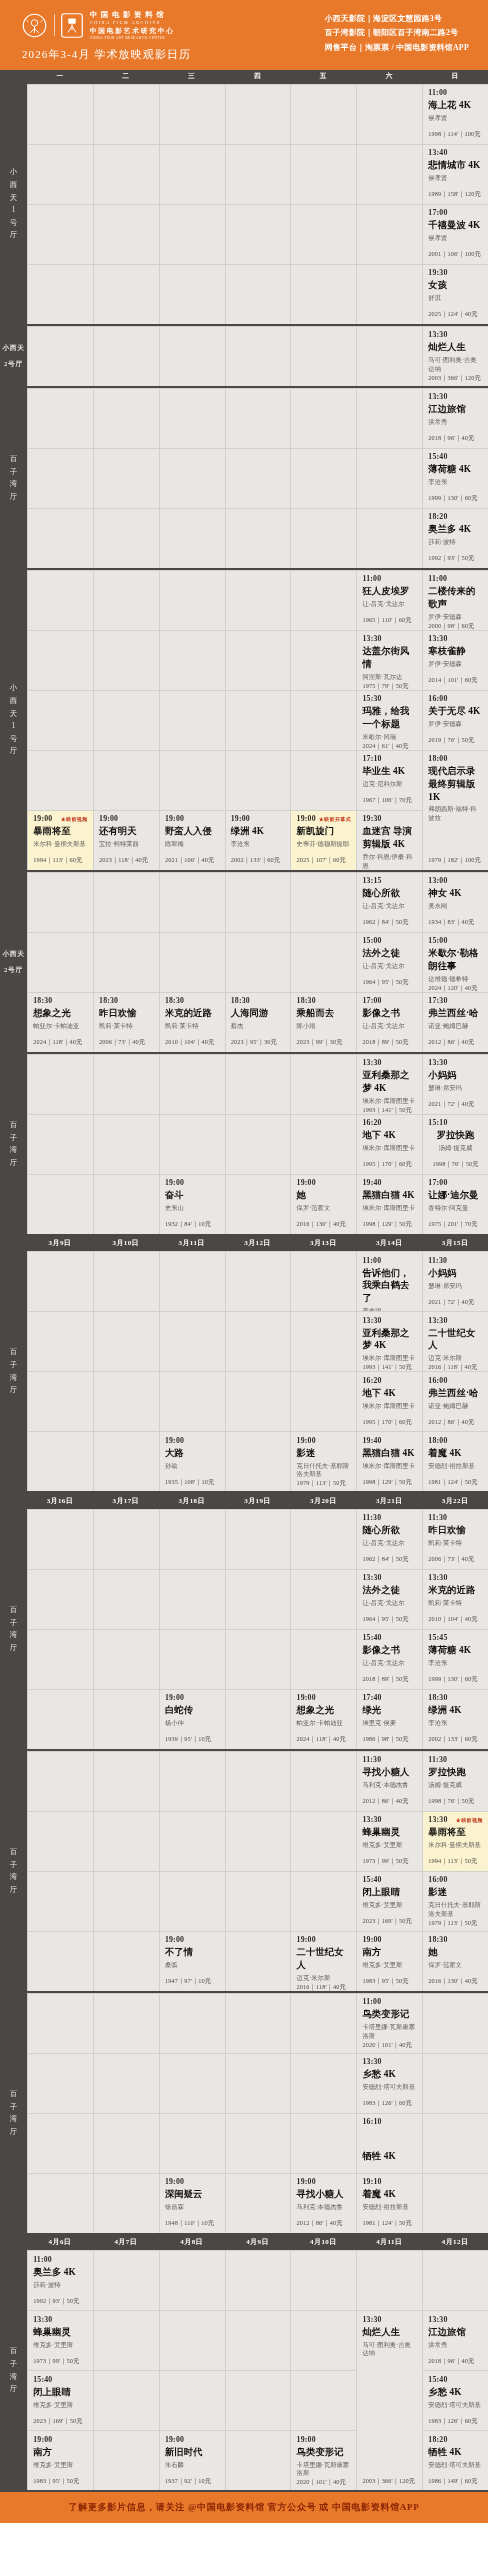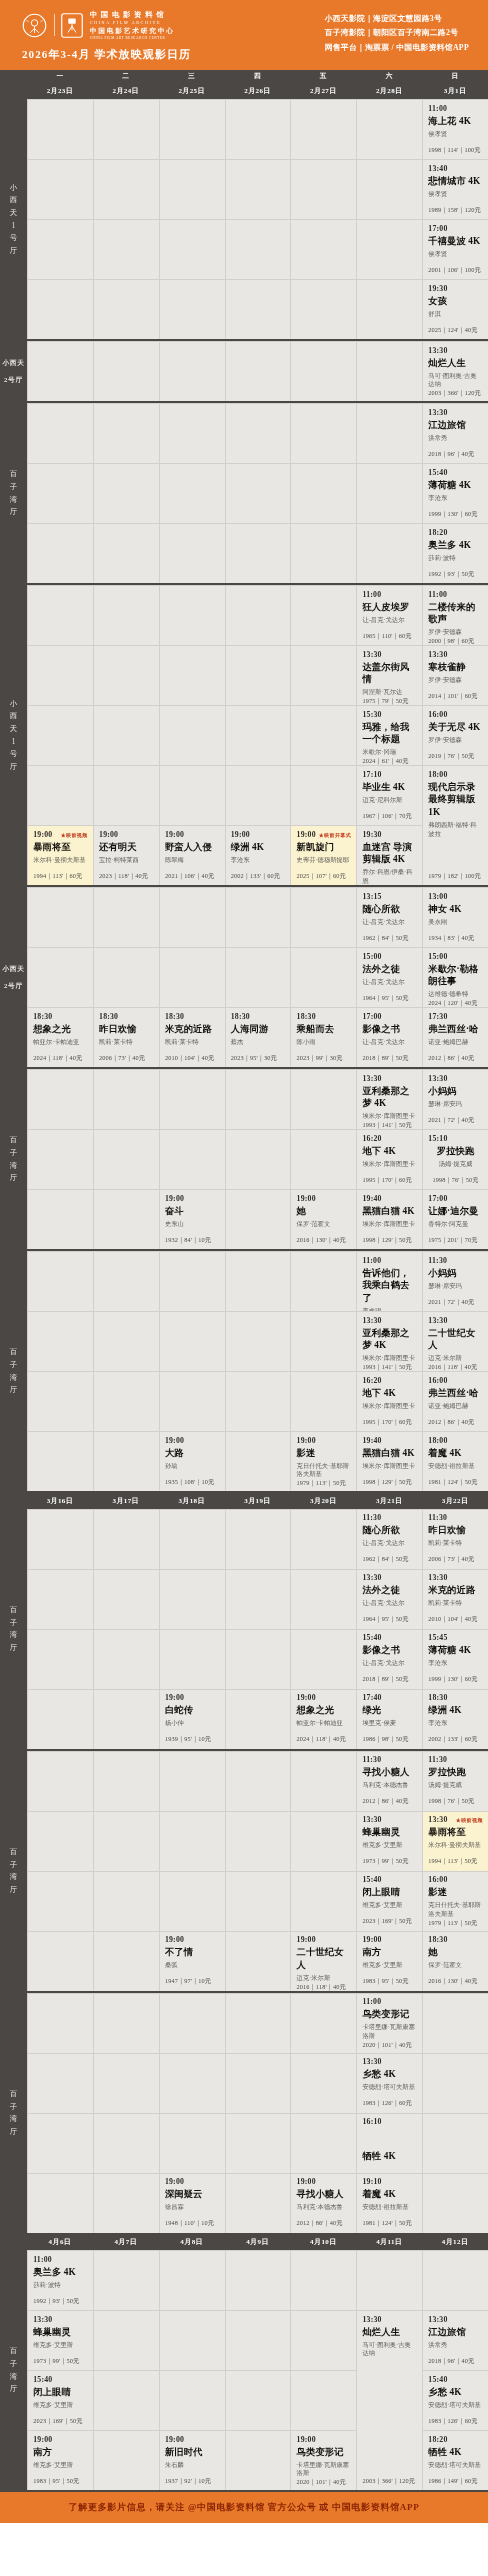--- a/index.html
+++ b/index.html
@@ -12,21 +12,21 @@
 
   
   .top{background:var(--orange);color:#fff;display:flex;justify-content:space-between;padding:9.6px 19px 7.4px 22px}
   .brand{display:flex;align-items:center;gap:6.7px}
   .brand svg{display:block}
   .brand-divider{width:0.7px;height:22px;background:rgba(255,255,255,.65)}
   .org-cn{font-size:7.4px;font-weight:bold;letter-spacing:3.7px;white-space:nowrap}
   .org-en{font-size:4.1px;letter-spacing:1.6px;margin-top:0.7px}
   .org2-cn{font-size:6.7px;font-weight:bold;letter-spacing:1.8px;margin-top:1.5px}
   .org2-en{font-size:3.3px;letter-spacing:0.6px;margin-top:0.7px}
-  .cal-title{font-size:11px;font-weight:bold;letter-spacing:1.1px;margin-top:6.7px}
+  .cal-title{font-size:11px;font-weight:normal;letter-spacing:1.1px;margin-top:6.7px}
   .top-right{font-size:7.8px;font-weight:bold;line-height:1.85;letter-spacing:0.3px;margin-top:2.2px;white-space:nowrap}
 
   
   .bar{display:grid;grid-template-columns:27px repeat(7,1fr);background:var(--dark);color:#fff;height:15.5px}
   .bar.wk{height:14px}
   .bar-cell{display:flex;align-items:center;justify-content:center;font-size:7px;font-weight:bold;letter-spacing:0.4px}
   .bar.wk .bar-cell{font-size:6.7px}
 
   
   .section{display:grid;grid-template-columns:27px repeat(7,1fr);background:var(--bg);border-bottom:2.2px solid var(--dark)}
@@ -88,30 +88,20 @@
       <div class="bar wk">
         <div class="bar-spacer"></div>
         <div class="bar-cell">一</div>
         <div class="bar-cell">二</div>
         <div class="bar-cell">三</div>
         <div class="bar-cell">四</div>
         <div class="bar-cell">五</div>
         <div class="bar-cell">六</div>
         <div class="bar-cell">日</div>
       </div>
-      <div class="bar">
-        <div class="bar-spacer"></div>
-        <div class="bar-cell">2月23日</div>
-        <div class="bar-cell">2月24日</div>
-        <div class="bar-cell">2月25日</div>
-        <div class="bar-cell">2月26日</div>
-        <div class="bar-cell">2月27日</div>
-        <div class="bar-cell">2月28日</div>
-        <div class="bar-cell">3月1日</div>
-      </div>
       <div class="section" style="grid-template-rows: repeat(4, var(--rh));">
         <div class="label" style="grid-row: 1 / span 4;">
           <div class="lab-char">小</div>
           <div class="lab-char">西</div>
           <div class="lab-char">天</div>
           <div class="lab-char">1</div>
           <div class="lab-char">号</div>
           <div class="lab-char">厅</div>
         </div>
         <div class="cell" style="grid-area: 1 / 2;"></div>
@@ -566,20 +556,30 @@
           <div class="finfo">1998｜129'｜50元</div>
         </div>
         <div class="cell filled" style="grid-area: 3 / 8;">
           <div class="trow">
             <div class="time">17:00</div>
           </div>
           <div class="ftitle">让娜·迪尔曼</div>
           <div class="fdir">香特尔·阿克曼</div>
           <div class="finfo">1975｜201'｜70元</div>
         </div>
+      </div>
+      <div class="bar">
+        <div class="bar-spacer"></div>
+        <div class="bar-cell">3月9日</div>
+        <div class="bar-cell">3月10日</div>
+        <div class="bar-cell">3月11日</div>
+        <div class="bar-cell">3月12日</div>
+        <div class="bar-cell">3月13日</div>
+        <div class="bar-cell">3月14日</div>
+        <div class="bar-cell">3月15日</div>
       </div>
       <div class="section" style="grid-template-rows: repeat(4, var(--rh));">
         <div class="label" style="grid-row: 1 / span 4;">
           <div class="lab-char">百</div>
           <div class="lab-char">子</div>
           <div class="lab-char">湾</div>
           <div class="lab-char">厅</div>
         </div>
         <div class="cell" style="grid-area: 1 / 2;"></div>
         <div class="cell" style="grid-area: 1 / 3;"></div>

